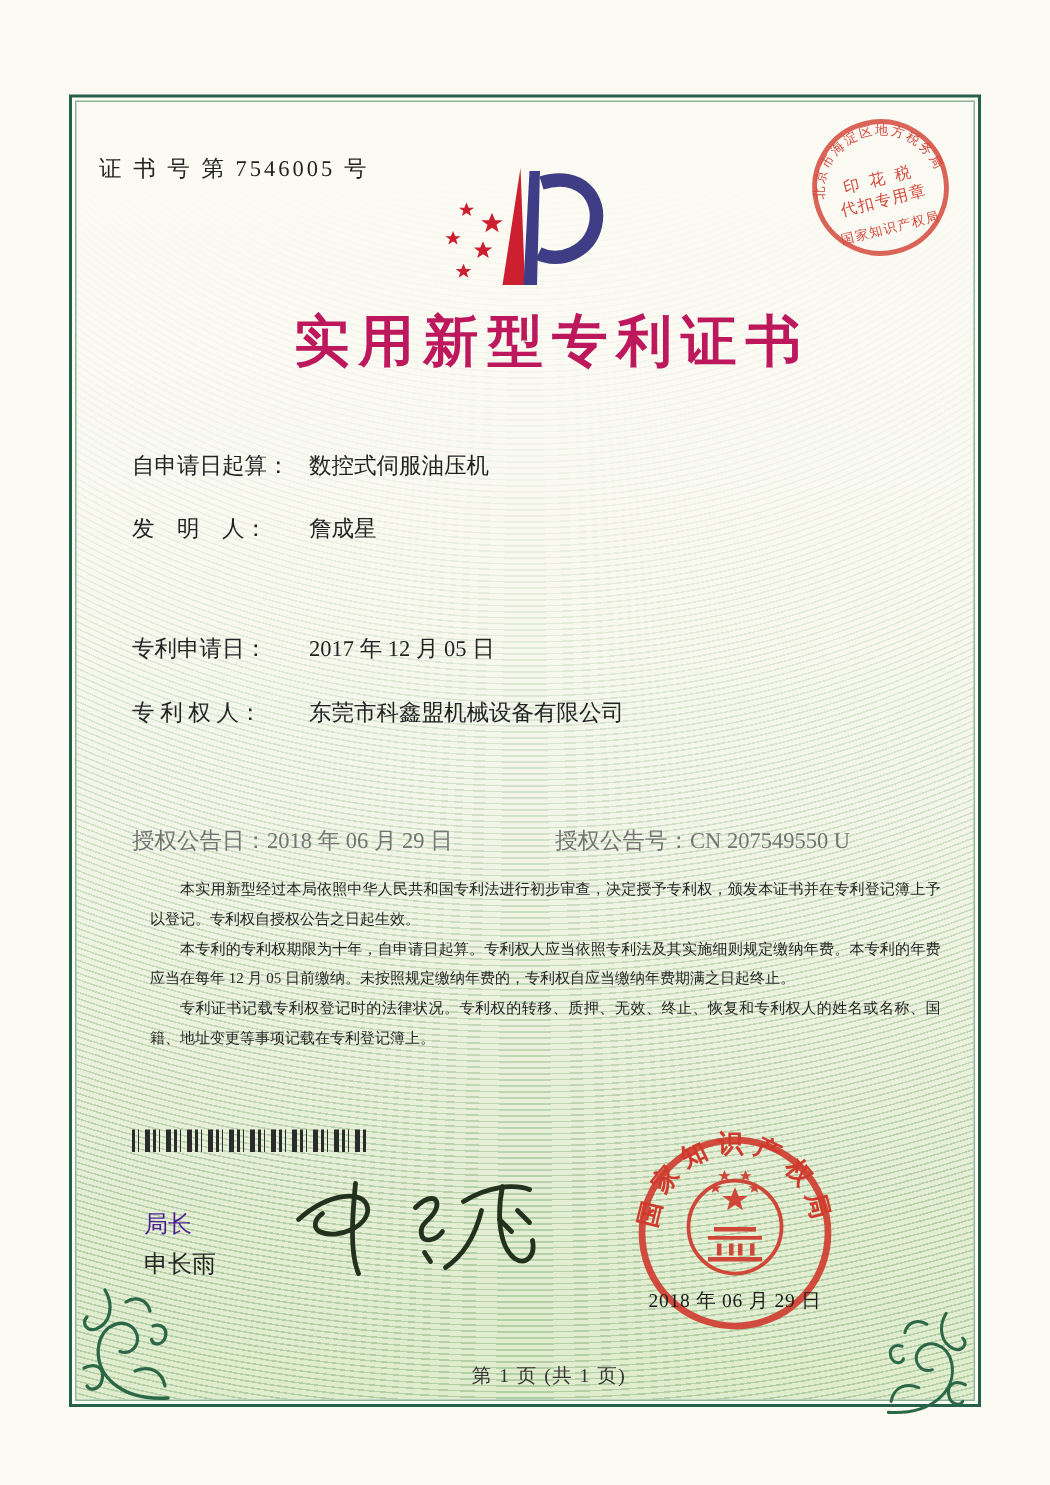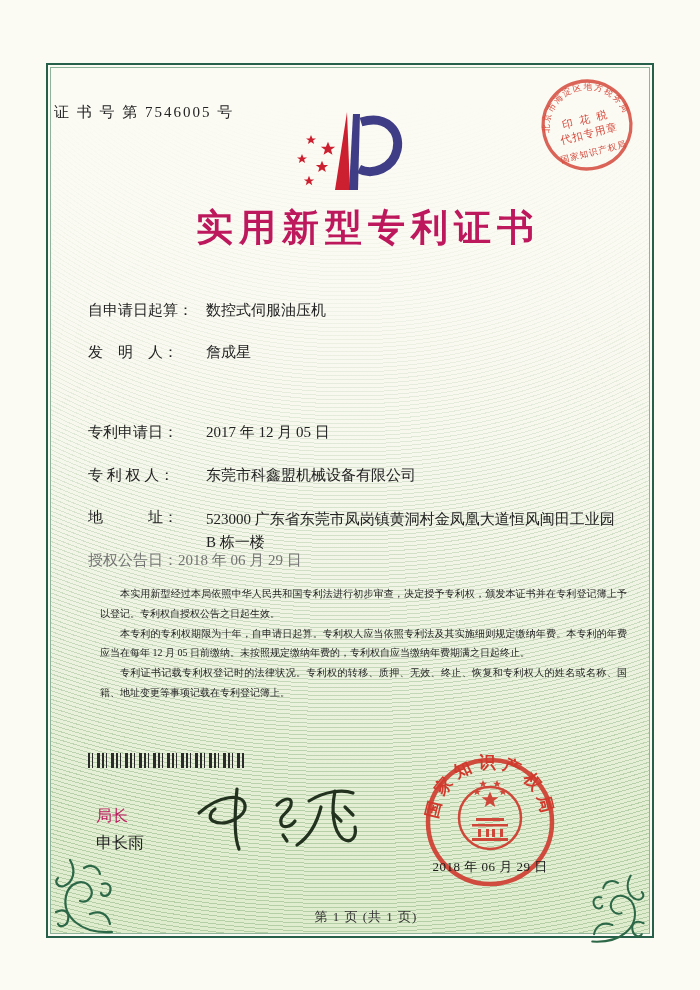--- a/index.html
+++ b/index.html
@@ -14,37 +14,37 @@
   .frame-inner{position:absolute;inset:2px;border:1px solid #8db39a;}
   
   .content-bg{position:absolute;left:51px;top:68px;right:51px;bottom:57px;z-index:1;
     background:
       repeating-radial-gradient(1400px circle at 50% -30%, rgba(118,165,108,0) 0 3px, rgba(118,165,108,0.42) 3px 4px),
       linear-gradient(180deg,#fbfaf3 0%,#f3f5e8 40%,#e8f0da 70%,#dfeccd 100%);
   }
   .content-bg::after{content:"";position:absolute;inset:0;
     background:linear-gradient(180deg, rgba(251,250,243,1) 4%, rgba(251,250,243,0.8) 28%, rgba(251,250,243,0.35) 55%, rgba(251,250,243,0) 85%);}
   .layer{position:absolute;inset:0;z-index:3;}
-  .cert-no{position:absolute;left:54px;top:103px;font-size:15px;letter-spacing:2px;color:#222;}
+  .cert-no{position:absolute;left:66px;top:103px;font-size:15px;letter-spacing:2px;color:#222;}
   .logo{position:absolute;left:283px;top:106px;}
   .doc-title{position:absolute;left:18px;top:203px;width:100%;text-align:center;
     font-size:37px;font-weight:bold;letter-spacing:6px;color:#be185d;}
   .field{position:absolute;left:88px;font-size:15px;color:#222;}
   .field .lbl{display:inline-block;width:118px;vertical-align:top;}
   .field .val{display:inline-block;vertical-align:top;}
   .f0{top:301px;} .f1{top:343px;} .f2{top:385px;} .f3{top:423px;} .f4{top:466px;}
   .f5{top:508px;} .f5 .val{width:415px;line-height:23px;}
   .grant-row{position:absolute;left:88px;top:551px;font-size:15px;color:#737373;width:540px;display:flex;}
   .grant-left{width:282px;} .grant-right{flex:1;}
   .body-text{position:absolute;left:88px;top:584px;width:527px;font-size:10px;
     line-height:19.8px;text-align:justify;color:#242424;margin-left:12px;}
   .body-text p{margin:0;text-indent:2em;}
   .barcode{position:absolute;left:88px;top:753px;width:158px;height:15px;
     background:repeating-linear-gradient(90deg,#2b2b2b 0 2px,transparent 2px 4px,#2b2b2b 4px 5px,transparent 5px 9px,#2b2b2b 9px 12px,transparent 12px 14px);}
-  .sig-title{position:absolute;left:96px;top:806px;font-size:16px;color:#be185d;}
+  .sig-title{position:absolute;left:96px;top:806px;font-size:16px;color:#4c1d95;}
   .sig-name{position:absolute;left:96px;top:833px;font-size:16px;color:#222;}
   .signature{position:absolute;left:185px;top:783px;}
   .seal{position:absolute;left:420px;top:752px;}
   .stamp{position:absolute;left:538px;top:76px;transform:rotate(-14deg);}
   .orn{position:absolute;z-index:2;}
   .orn-bl{left:50px;top:854px;}
   .orn-br{left:582px;top:870px;transform:scaleX(-1);}
   .footer{position:absolute;left:0;top:908px;width:100%;text-align:center;
     font-size:13px;letter-spacing:1px;color:#333;padding-left:16px;}
 </style>
@@ -109,27 +109,27 @@
     </div>
     <div class="field f1">
       <span class="lbl">发　明　人：</span><span class="val">詹成星</span>
     </div>
     <div class="field f3">
       <span class="lbl">专利申请日：</span><span class="val">2017 年 12 月 05 日</span>
     </div>
     <div class="field f4">
       <span class="lbl">专 利 权 人：</span><span class="val">东莞市科鑫盟机械设备有限公司</span>
     </div>
-    <div class="field f5">
-      <span class="lbl">地　　　址：</span><span class="val">523000 广东省东莞市凤岗镇黄洞村金凤凰大道恒风闽田工业园 B 栋一楼</span>
-    </div>
 
     <div class="grant-row">
       <div class="grant-left">
         <span>授权公告日：</span><span>2018 年 06 月 29 日</span>
+      </div>
+      <div class="grant-right">
+        <span>授权公告号：</span><span>CN 207549550 U</span>
       </div>
     </div>
 
     <div class="body-text">
       <p>本实用新型经过本局依照中华人民共和国专利法进行初步审查，决定授予专利权，颁发本证书并在专利登记簿上予以登记。专利权自授权公告之日起生效。</p>
       <p>本专利的专利权期限为十年，自申请日起算。专利权人应当依照专利法及其实施细则规定缴纳年费。本专利的年费应当在每年 12 月 05 日前缴纳。未按照规定缴纳年费的，专利权自应当缴纳年费期满之日起终止。</p>
       <p>专利证书记载专利权登记时的法律状况。专利权的转移、质押、无效、终止、恢复和专利权人的姓名或名称、国籍、地址变更等事项记载在专利登记簿上。</p>
     </div>
 
     <div class="barcode"></div>

